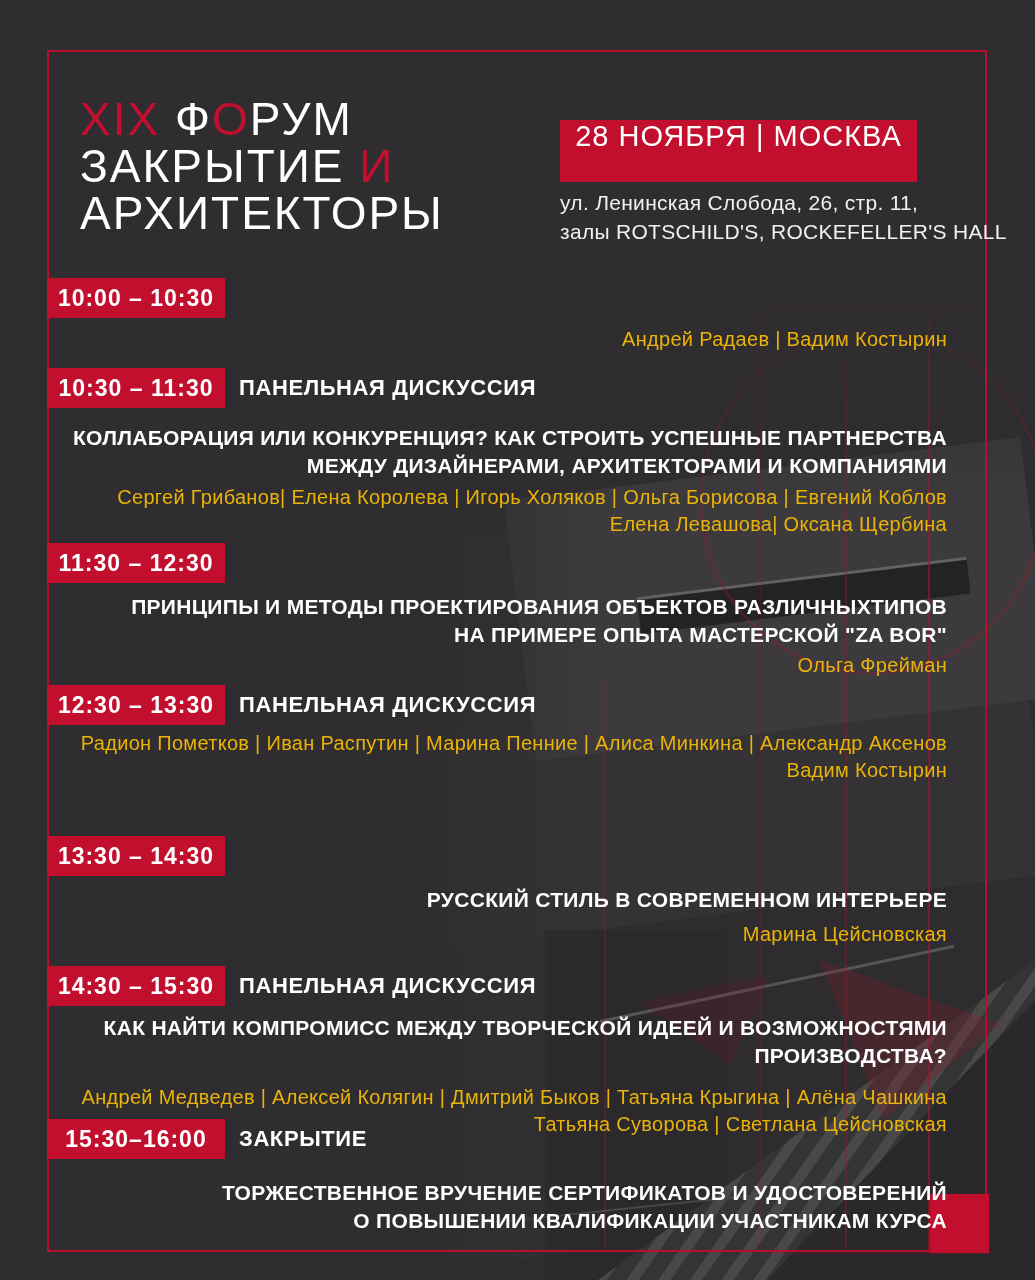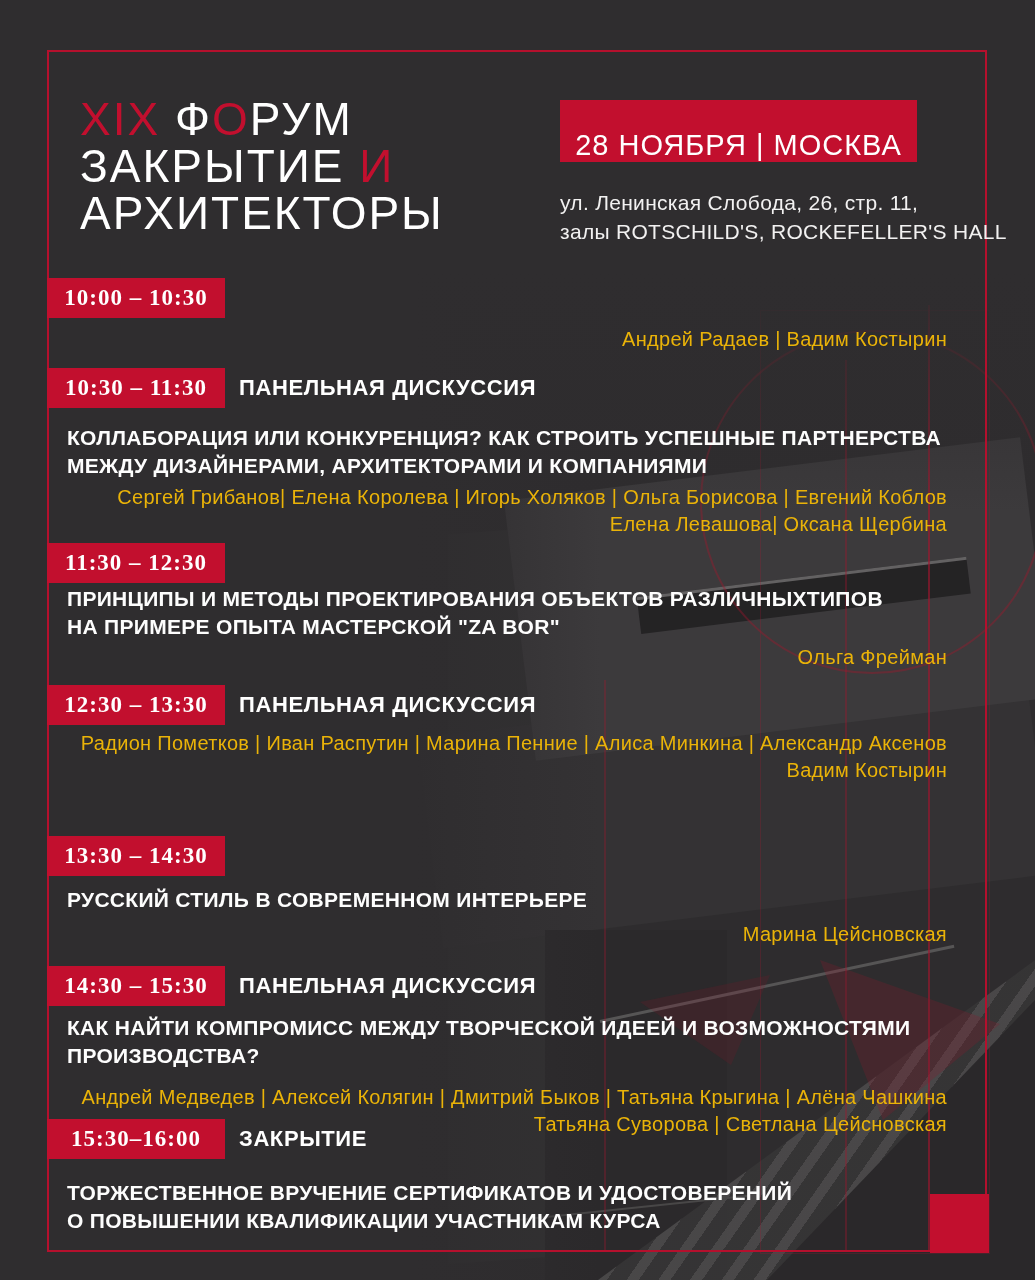--- a/index.html
+++ b/index.html
@@ -39,40 +39,40 @@
     rgba(47,45,47,.18);}
   
   .frame{position:absolute;left:47px;top:50px;width:936px;height:1198px;
     border:2px solid var(--frame,#b5102d);z-index:2;}
   .corner-square{position:absolute;left:930px;top:1194px;width:59px;height:59px;
     background:var(--accent,#c20f2e);z-index:3;}
   
   .logo{position:absolute;left:80px;top:96px;z-index:5;color:#fff;
     font-size:46px;line-height:47px;letter-spacing:2px;font-weight:400;}
   .logo .accent{color:var(--accent,#c20f2e);}
-  .date-box{position:absolute;left:560px;top:100px;width:357px;height:62px;z-index:5;
-    background:var(--accent,#c20f2e);color:#fff;display:flex;align-items:flex-end;justify-content:center;
+  .date-box{position:absolute;left:560px;top:120px;width:357px;height:62px;z-index:5;
+    background:var(--accent,#c20f2e);color:#fff;display:flex;align-items:flex-start;justify-content:center;
     font-size:29px;letter-spacing:1px;}
   .address{position:absolute;left:560px;top:188px;z-index:5;color:#f2f1f1;
     font-size:21px;line-height:29px;white-space:pre-line;letter-spacing:.3px;}
   
   .session{position:absolute;left:47px;width:900px;z-index:5;}
   .s1{top:278px}.s2{top:368px}.s3{top:543px}.s4{top:685px}.s5{top:836px}.s6{top:966px}.s7{top:1119px}
   .row{display:flex;align-items:center;gap:14px;height:40px;}
   .time-box{width:178px;height:40px;flex:0 0 178px;background:var(--accent,#c20f2e);color:#fff;
     display:flex;align-items:center;justify-content:center;
-    font-size:23px;font-weight:bold;letter-spacing:1px;font-family:Liberation Serif, serif;}
+    font-size:23px;font-weight:bold;letter-spacing:1px;}
   .heading{font-size:22px;font-weight:bold;color:#fff;letter-spacing:.6px;}
   .desc{font-weight:bold;font-size:21px;line-height:28px;color:#fdfdfd;
-    white-space:pre-line;margin:14px 0 0 20px;letter-spacing:.3px;}
+    white-space:pre-line;margin:14px 0 0 20px;letter-spacing:.3px;text-align:right;}
   .speakers{font-size:20px;line-height:27px;color:#eab308;white-space:pre-line;
     margin:5px 0 0 20px;letter-spacing:.3px;text-align:right;}
   .s1 .speakers{margin-top:8px}
   .s2 .desc{margin-top:16px}.s2 .speakers{margin-top:4px}
-  .s3 .desc{margin-top:2px}.s3 .speakers{margin-top:3px}
+  .s3 .desc{margin-top:10px}.s3 .speakers{margin-top:3px}
   .s4 .desc{margin-top:13px}.s4 .speakers{margin-top:5px}
   .s5 .desc{margin-top:10px}.s5 .speakers{margin-top:7px}
   .s6 .desc{margin-top:8px}.s6 .speakers{margin-top:14px}
   .s7 .desc{margin-top:20px}
 </style>
 </head>
 <body>
 
 <div class="poster" style="--accent: #c20f2e; --frame: #b5102d; --bg: #2f2d2f;">
 

